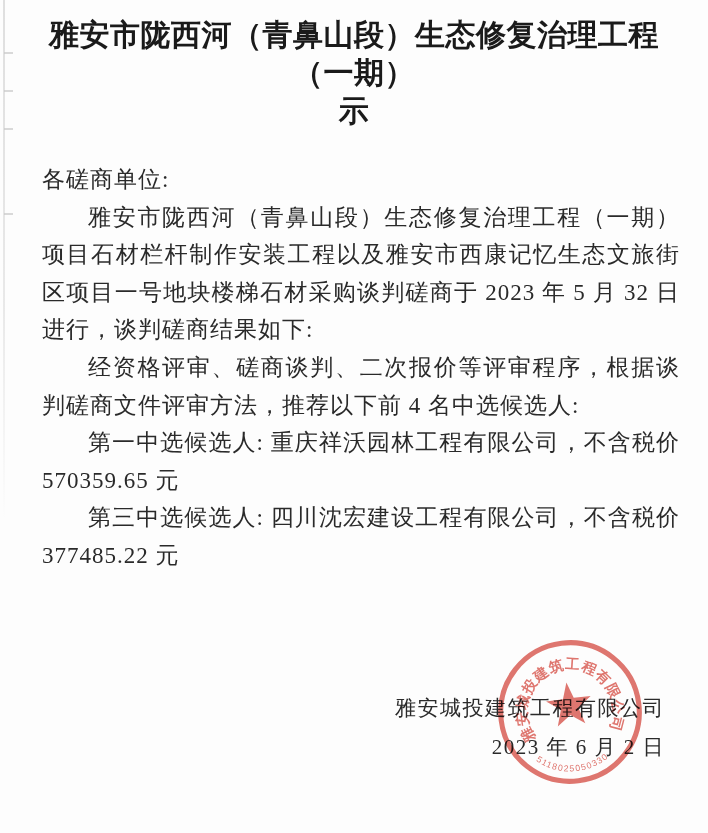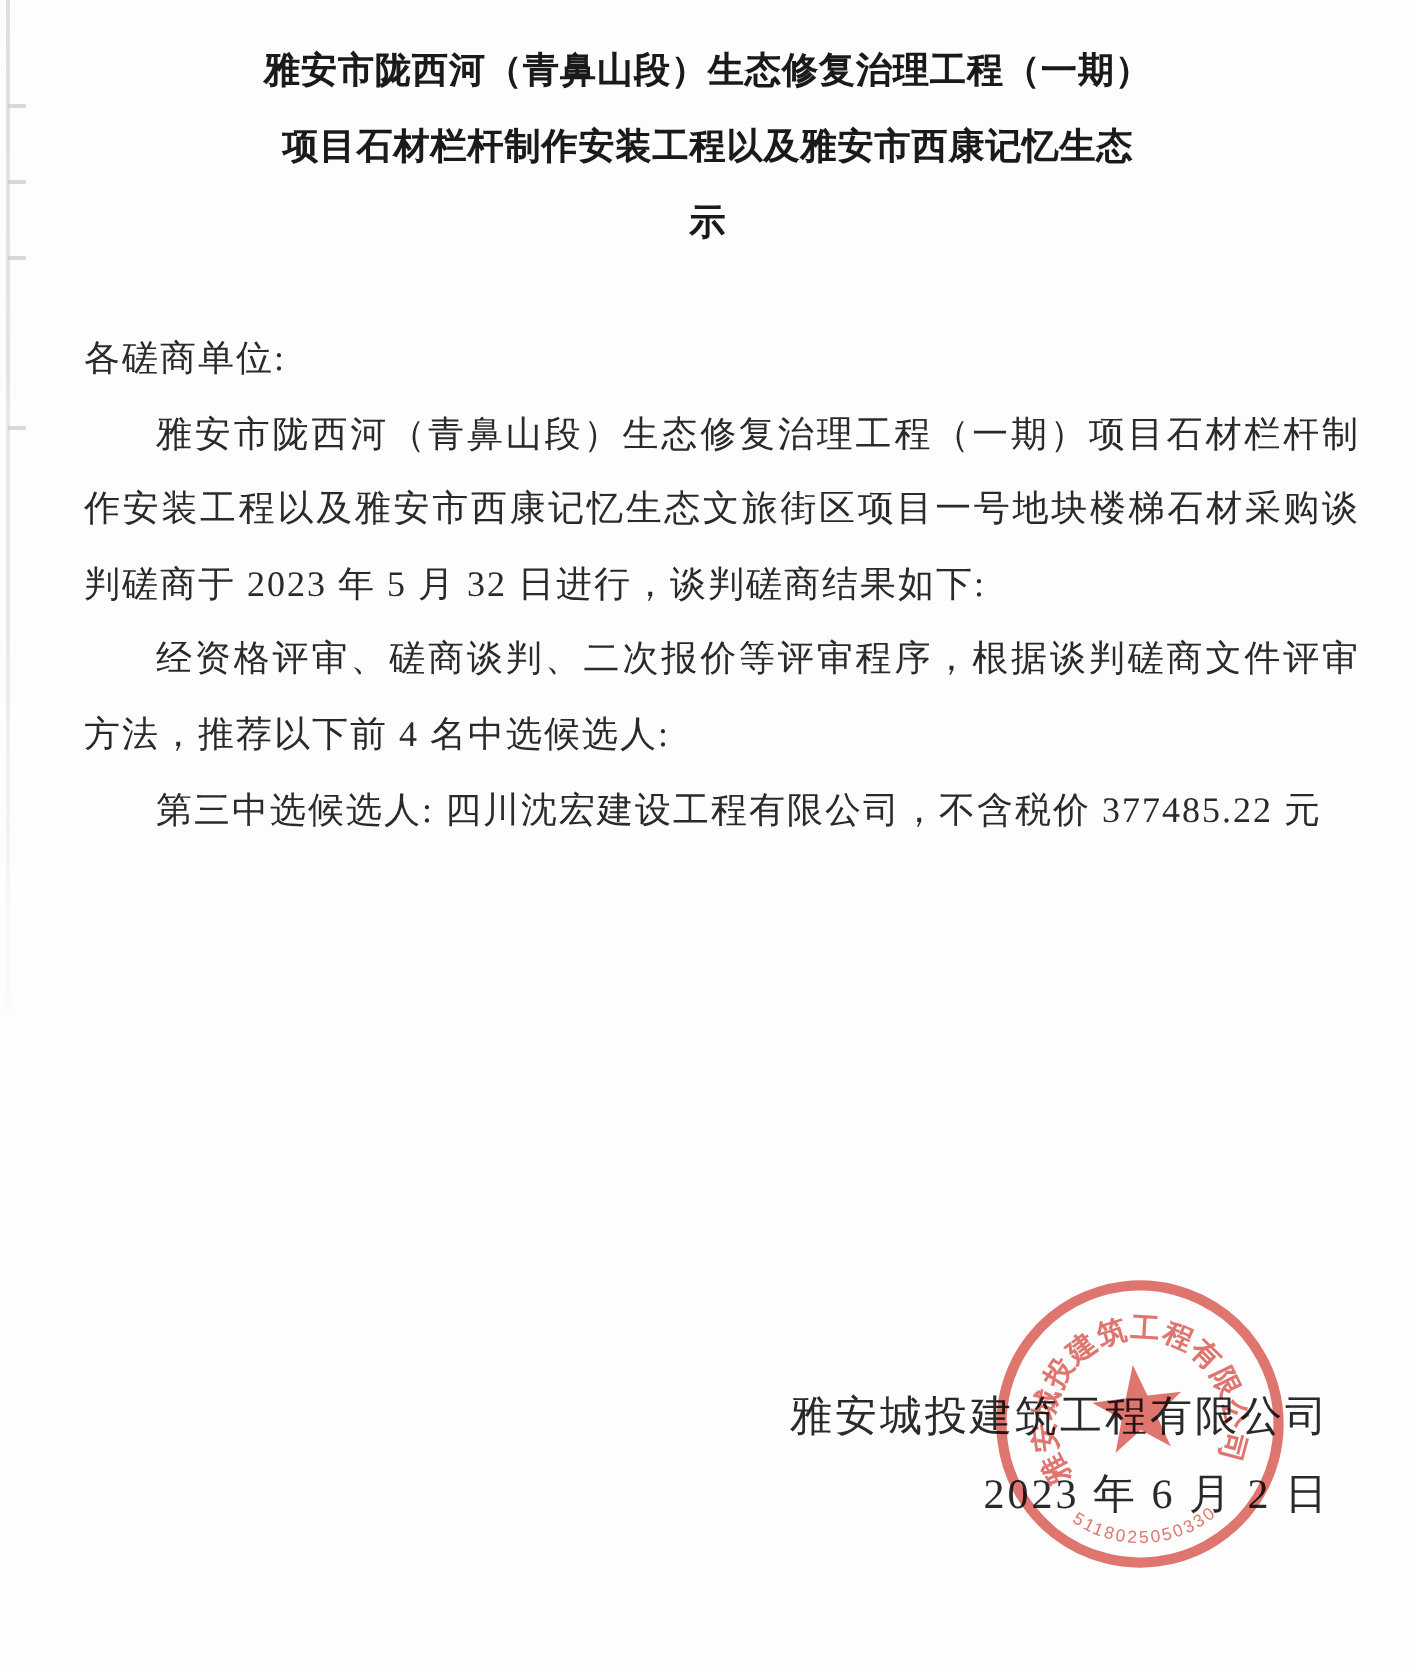--- a/index.html
+++ b/index.html
@@ -33,29 +33,29 @@
     height: 2px;
     background: #c9c9c9;
     opacity: 0.7;
   }
   .title {
     margin: 0;
     padding: 16px 24px 0 24px;
     text-align: center;
     font-family: "Liberation Sans", "DejaVu Sans", sans-serif;
     font-weight: 700;
-    font-size: 18px;
+    font-size: 30px;
     line-height: 38px;
     letter-spacing: 0.5px;
     color: #1a1a1a;
   }
   .title span { display: block; }
   .body-text {
     margin: 31px 28px 0 42px;
-    font-size: 18px;
+    font-size: 23px;
     line-height: 37.6px;
     letter-spacing: 1px;
     text-align: justify;
     color: #2a2a2a;
   }
   .body-text p { margin: 0; text-indent: 2em; }
   .body-text p.salutation { text-indent: 0; }
   .signature {
     position: absolute;
     top: 689px;
@@ -95,28 +95,28 @@
 <div class="page">
 
   <div class="scan-edge"></div>
   <div class="scan-tick" style="top:52px"></div>
   <div class="scan-tick" style="top:90px"></div>
   <div class="scan-tick" style="top:128px"></div>
   <div class="scan-tick" style="top:213px"></div>
 
   <h1 class="title">
     <span>雅安市陇西河（青鼻山段）生态修复治理工程（一期）</span>
-    <span>项目石材栏杆制作安装工程以及雅安市西康记忆生态</span>
     <span>示</span>
   </h1>
 
   <div class="body-text">
     <p class="salutation">各磋商单位:</p>
     <p>雅安市陇西河（青鼻山段）生态修复治理工程（一期）项目石材栏杆制作安装工程以及雅安市西康记忆生态文旅街区项目一号地块楼梯石材采购谈判磋商于 2023 年 5 月 32 日进行，谈判磋商结果如下:</p>
     <p>经资格评审、磋商谈判、二次报价等评审程序，根据谈判磋商文件评审方法，推荐以下前 4 名中选候选人:</p>
+    <p>第一中选候选人: 重庆祥沃园林工程有限公司，不含税价 570359.65 元</p>
     <p>第三中选候选人: 四川沈宏建设工程有限公司，不含税价 377485.22 元</p>
   </div>
 
   <div class="signature">
     <div>雅安城投建筑工程有限公司</div>
     <div>2023 年 6 月 2 日</div>
   </div>
 
   <svg class="seal" viewBox="-76 -76 152 152" xmlns="http://www.w3.org/2000/svg">
     <circle r="67.5" fill="none" stroke-width="5" stroke="#d9554c"></circle>

